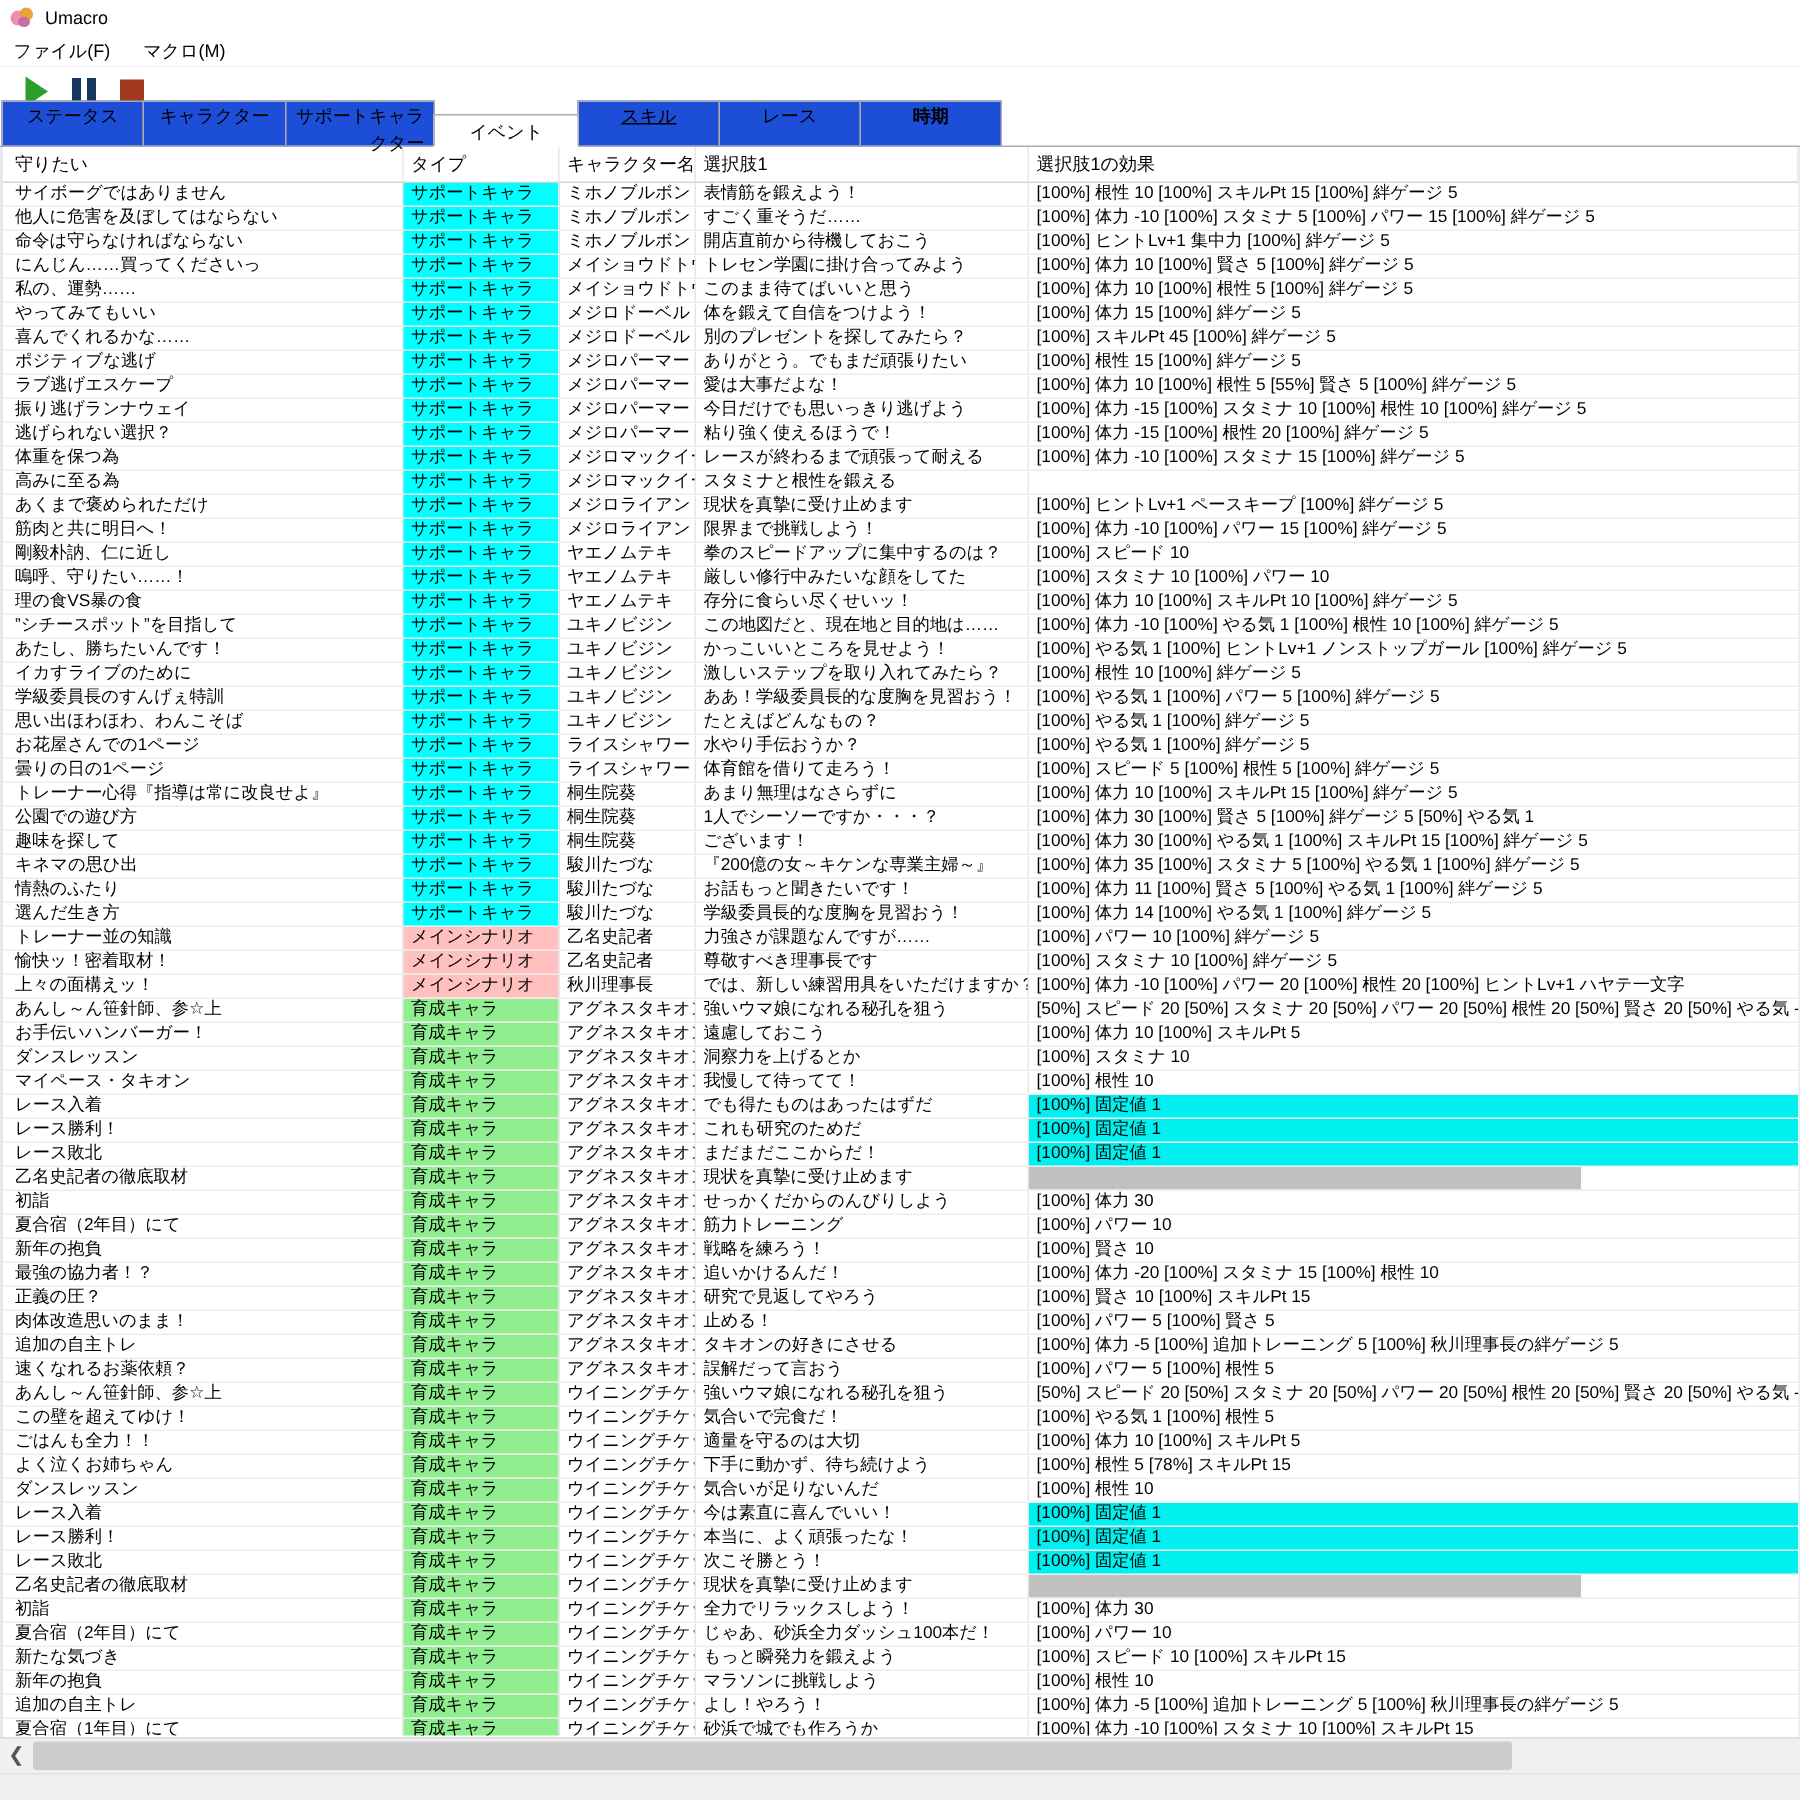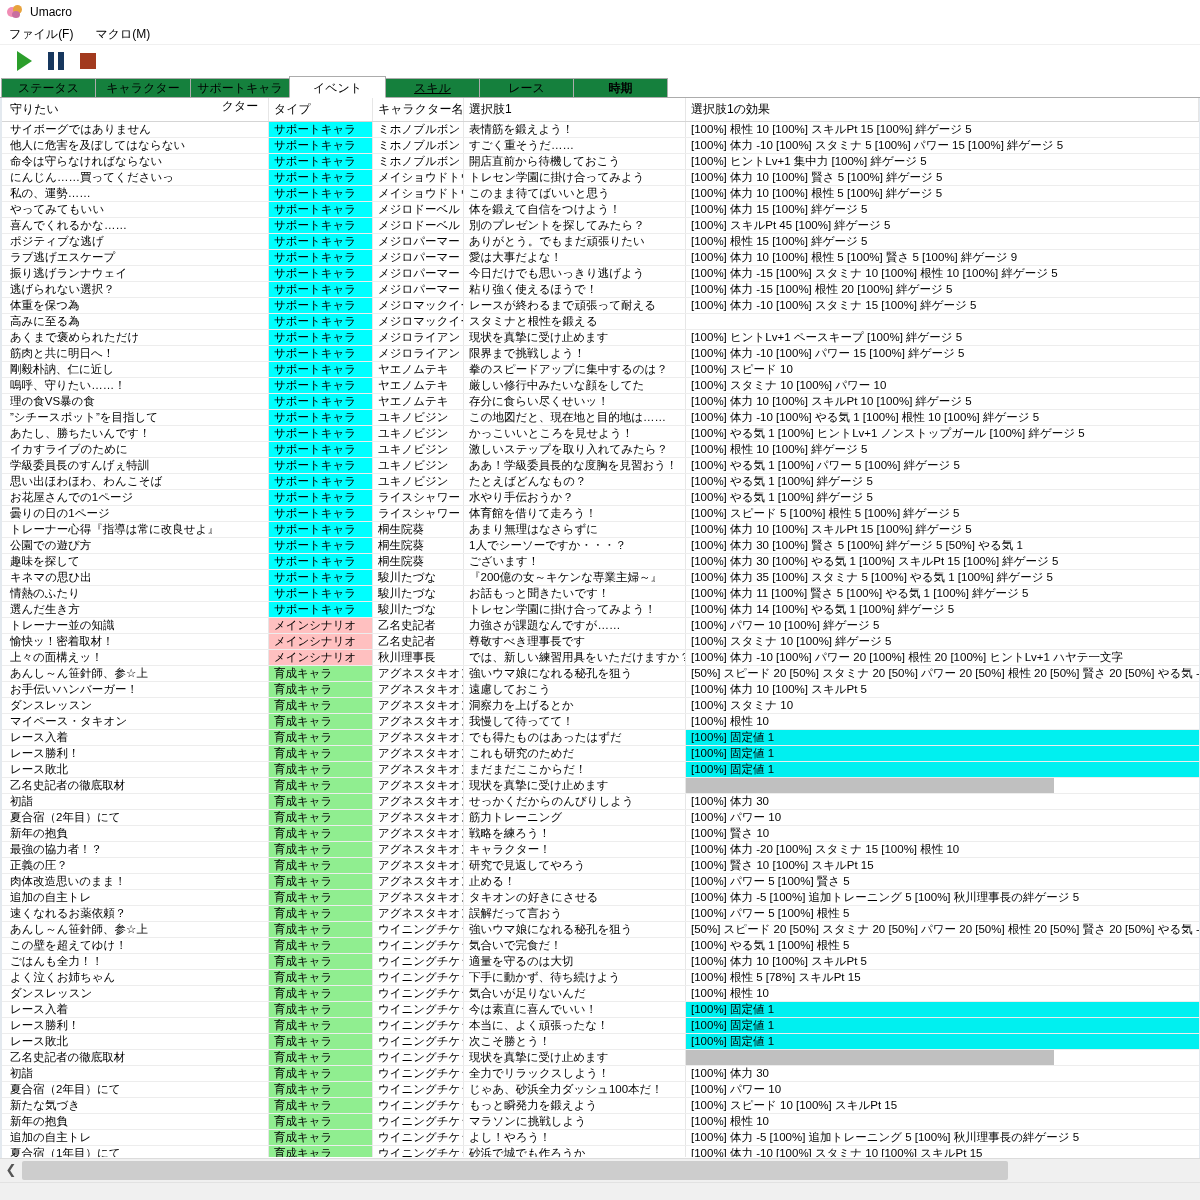--- a/index.html
+++ b/index.html
@@ -15,23 +15,23 @@
   .app-icon .b3 { position:absolute; left:5px; top:6px; width:8px; height:7px; border-radius:50%; background:#c86ea0; }
   .menubar { height:21px; display:flex; align-items:center; gap:22px; padding-left:9px; font-size:12px; background:#fff; border-bottom:1px solid #f0f0f0; }
   .menu-item { cursor:default; }
   .toolbar { height:31px; display:flex; align-items:center; padding-left:11px; background:#fff; }
   .tbtn { width:26px; height:24px; display:flex; align-items:center; justify-content:center; margin-right:6px; }
   .play-shape { width:0; height:0; border-left:15px solid #2b9e2b; border-top:10px solid transparent; border-bottom:10px solid transparent; }
   .pause-shape { display:flex; gap:4px; }
   .pause-shape div { width:6px; height:18px; background:#17375e; }
   .stop-shape { width:16px; height:16px; background:#a23a1e; }
   .tabstrip { height:22px; display:flex; align-items:flex-end; background:#fff; border-bottom:1px solid #acacac; padding-left:1px; }
-  .tab { height:19px; line-height:18px; text-align:center; font-size:12px; background:#15803d; border:1px solid #acacac; border-bottom:none; margin-right:-1px; padding:0 6px; }
+  .tab { height:30px; line-height:18px; text-align:center; font-size:12px; background:#1d4ed8; border:1px solid #acacac; border-bottom:none; margin-right:-1px; padding:0 6px; }
   .tab.selected { height:22px; line-height:22px; background:#fff; position:relative; z-index:2; margin-bottom:-1px; border-bottom:1px solid #fff; }
-  .t-w1{width:95px;} .t-w2{width:96px;} .t-w3{width:100px;} .t-w4{width:97px;} .t-w5{width:95px;text-decoration:underline;} .t-w6{width:95px;} .t-w7{width:95px;font-weight:bold;}
+  .t-w1{width:95px;} .t-w2{width:96px;} .t-w3{width:100px;text-align:right;} .t-w4{width:97px;} .t-w5{width:95px;text-decoration:underline;} .t-w6{width:95px;} .t-w7{width:95px;font-weight:bold;}
   .grid { height:1060px; border-left:2px solid #e3e9ef; border-right:1px solid #e3e9ef; background:#fff; overflow:hidden; }
   .hrow { height:24px; display:flex; align-items:center; font-size:12px; border-bottom:1px solid #d5d5d5; background:#fff; white-space:nowrap; }
   .grid-body { height:1035px; overflow:hidden; }
   .row { height:16px; display:flex; border-bottom:1px solid #ededed; font-size:11.5px; line-height:15px; white-space:nowrap; background:#fff; }
   .c1 { width:267px; padding-left:8px; overflow:hidden; border-right:1px solid #e6e6e6; }
   .c2 { width:104px; padding-left:5px; overflow:hidden; border-right:1px solid #e6e6e6; }
   .c3 { width:91px; padding-left:5px; overflow:hidden; border-right:1px solid #e6e6e6; }
   .c4 { width:222px; padding-left:5px; overflow:hidden; border-right:1px solid #e6e6e6; }
   .c5 { flex:1; padding-left:5px; overflow:hidden; position:relative; }
   .hrow .c1,.hrow .c2,.hrow .c3,.hrow .c4,.hrow .c5 { height:100%; display:flex; align-items:center; border-right:1px solid #e6e6e6; }
@@ -148,21 +148,21 @@
           <div class="c2" style="background: rgb(0, 255, 255);">サポートキャラ</div>
           <div class="c3">メジロパーマー</div>
           <div class="c4">ありがとう。でもまだ頑張りたい</div>
           <div class="c5">[100%] 根性 15 [100%] 絆ゲージ 5</div>
         </div>
         <div class="row">
           <div class="c1">ラブ逃げエスケープ</div>
           <div class="c2" style="background: rgb(0, 255, 255);">サポートキャラ</div>
           <div class="c3">メジロパーマー</div>
           <div class="c4">愛は大事だよな！</div>
-          <div class="c5">[100%] 体力 10 [100%] 根性 5 [100%] 賢さ 5 [100%] 絆ゲージ 9</div>
+          <div class="c5">[100%] 体力 10 [100%] 根性 5 [55%] 賢さ 5 [100%] 絆ゲージ 5</div>
         </div>
         <div class="row">
           <div class="c1">振り逃げランナウェイ</div>
           <div class="c2" style="background: rgb(0, 255, 255);">サポートキャラ</div>
           <div class="c3">メジロパーマー</div>
           <div class="c4">今日だけでも思いっきり逃げよう</div>
           <div class="c5">[100%] 体力 -15 [100%] スタミナ 10 [100%] 根性 10 [100%] 絆ゲージ 5</div>
         </div>
         <div class="row">
           <div class="c1">逃げられない選択？</div>
@@ -300,21 +300,21 @@
           <div class="c1">情熱のふたり</div>
           <div class="c2" style="background: rgb(0, 255, 255);">サポートキャラ</div>
           <div class="c3">駿川たづな</div>
           <div class="c4">お話もっと聞きたいです！</div>
           <div class="c5">[100%] 体力 11 [100%] 賢さ 5 [100%] やる気 1 [100%] 絆ゲージ 5</div>
         </div>
         <div class="row">
           <div class="c1">選んだ生き方</div>
           <div class="c2" style="background: rgb(0, 255, 255);">サポートキャラ</div>
           <div class="c3">駿川たづな</div>
-          <div class="c4">トレセン学園に掛け合ってみよう！</div>
+          <div class="c4">学級委員長的な度胸を見習おう！</div>
           <div class="c5">[100%] 体力 14 [100%] やる気 1 [100%] 絆ゲージ 5</div>
         </div>
         <div class="row">
           <div class="c1">トレーナー並の知識</div>
           <div class="c2" style="background: rgb(255, 192, 192);">メインシナリオ</div>
           <div class="c3">乙名史記者</div>
           <div class="c4">力強さが課題なんですが……</div>
           <div class="c5">[100%] パワー 10 [100%] 絆ゲージ 5</div>
         </div>
         <div class="row">
@@ -407,21 +407,21 @@
           <div class="c1">新年の抱負</div>
           <div class="c2" style="background: rgb(144, 238, 144);">育成キャラ</div>
           <div class="c3">アグネスタキオン</div>
           <div class="c4">戦略を練ろう！</div>
           <div class="c5">[100%] 賢さ 10</div>
         </div>
         <div class="row">
           <div class="c1">最強の協力者！？</div>
           <div class="c2" style="background: rgb(144, 238, 144);">育成キャラ</div>
           <div class="c3">アグネスタキオン</div>
-          <div class="c4">キャラクター！</div>
+          <div class="c4">追いかけるんだ！</div>
           <div class="c5">[100%] 体力 -20 [100%] スタミナ 15 [100%] 根性 10</div>
         </div>
         <div class="row">
           <div class="c1">正義の圧？</div>
           <div class="c2" style="background: rgb(144, 238, 144);">育成キャラ</div>
           <div class="c3">アグネスタキオン</div>
           <div class="c4">研究で見返してやろう</div>
           <div class="c5">[100%] 賢さ 10 [100%] スキルPt 15</div>
         </div>
         <div class="row">

